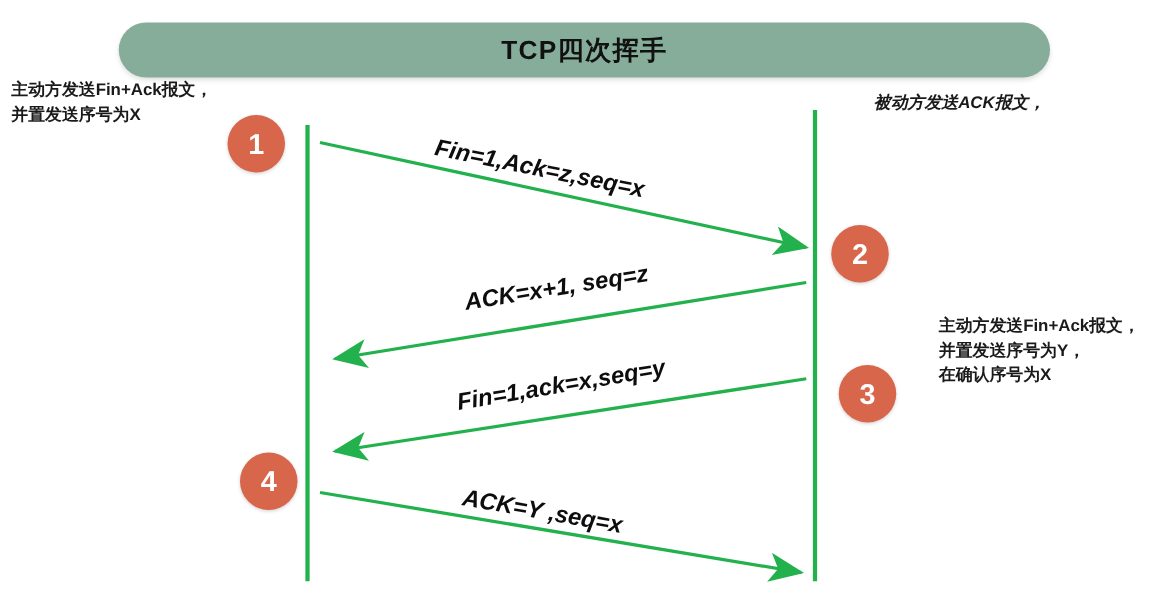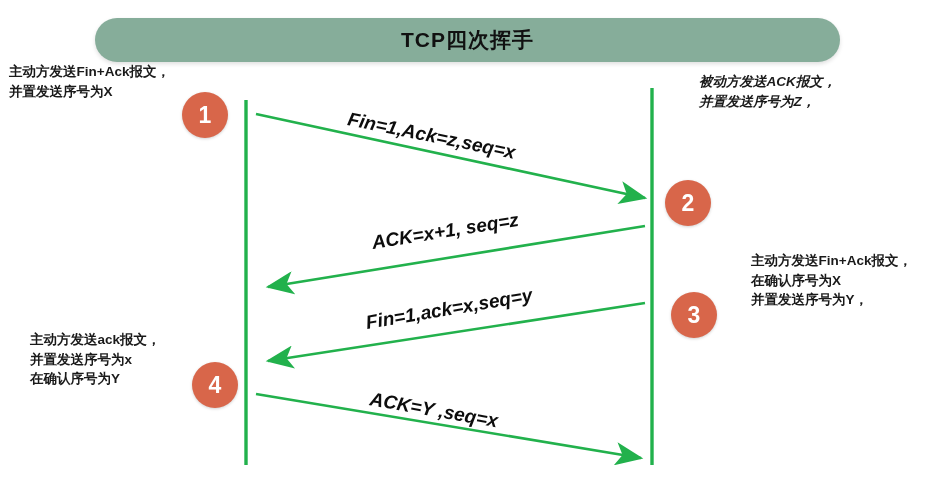--- a/index.html
+++ b/index.html
@@ -141,28 +141,22 @@
   <div class="step-circle" id="step-circle-3">3</div>
   <div class="step-circle" id="step-circle-4">4</div>
 
   <div class="annotation" id="annotation-1">
     <span class="ln">主动方发送Fin+Ack报文，</span>
     <span class="ln">并置发送序号为X</span>
   </div>
 
   <div class="annotation" id="annotation-2">
     <span class="ln">被动方发送ACK报文，</span>
-    <span class="ln">并置发送序号为Z，</span>
   </div>
 
   <div class="annotation" id="annotation-3">
     <span class="ln">主动方发送Fin+Ack报文，</span>
+    <span class="ln">并置发送序号为Y，</span>
     <span class="ln">在确认序号为X</span>
-    <span class="ln">并置发送序号为Y，</span>
   </div>
 
-  <div class="annotation" id="annotation-4">
-    <span class="ln">主动方发送ack报文，</span>
-    <span class="ln">并置发送序号为x</span>
-    <span class="ln">在确认序号为Y</span>
-  </div>
 
 </div>
 
 </body></html>

